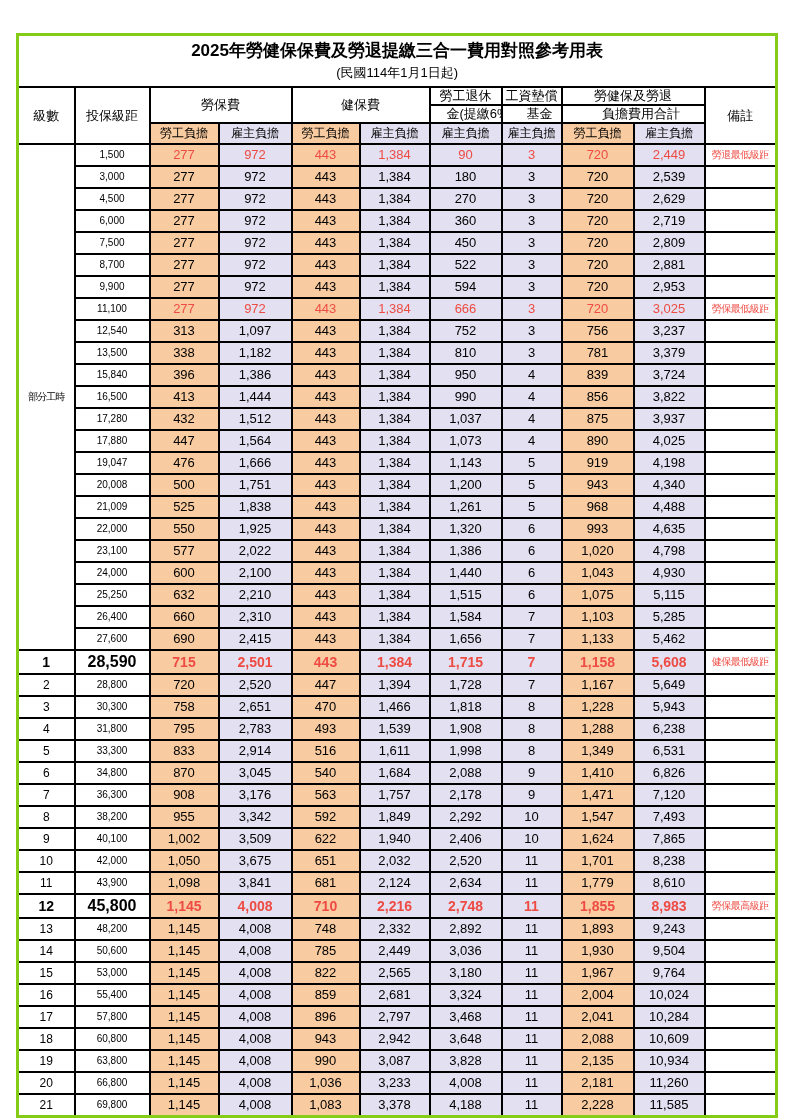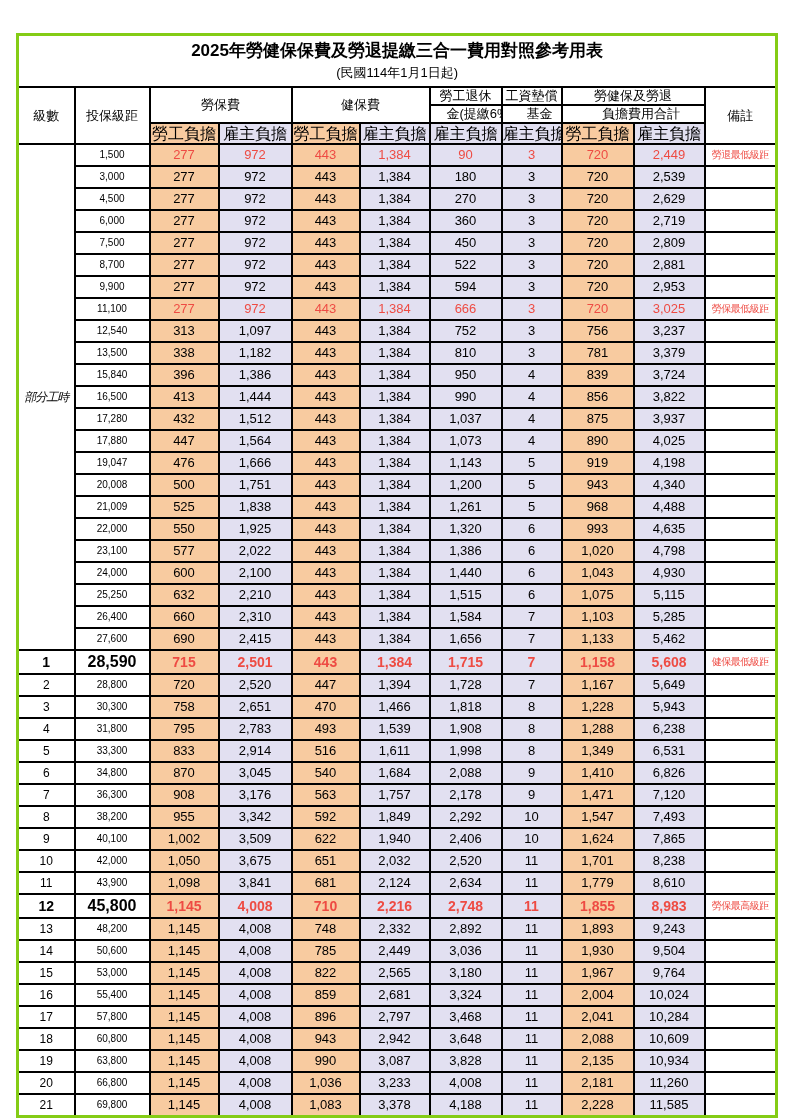--- a/index.html
+++ b/index.html
@@ -23,27 +23,27 @@
     overflow: hidden;
     white-space: nowrap;
   }
   table { border: 3px solid #84cc16; }
   thead th { font-weight: normal; font-size: 13px; }
   .title-cell { height: 50px; }
   .title-line { font-size: 17px; font-weight: bold; line-height: 24px; }
   .subtitle-line { font-size: 13px; font-weight: normal; line-height: 20px; }
   .hdr-a th { height: 16px; line-height: 16px; }
   .hdr-b th { height: 16px; line-height: 16px; padding-left: 16px; }
-  .hdr-c th { height: 19px; line-height: 19px; font-size: 16px; margin-top: 32px; }
+  .hdr-c th { height: 19px; line-height: 19px; font-size: 12px; margin-top: 32px; }
   .emp-bg { background: var(--emp-bg, #F8CBA0); }
   .er-bg  { background: var(--er-bg, #E2E0F1); }
   tbody td { font-size: 13px; height: 20px; line-height: 20px; }
   tbody tr.big td { height: 22px; line-height: 22px; }
   .level-cell { font-size: 12px; }
-  .level-cell.parttime { font-size: 12px; letter-spacing: -1px; font-style: italic; }
+  .level-cell.parttime { font-size: 10px; letter-spacing: -1px; }
   .bracket-cell { font-size: 10px; }
   tr.big .level-cell { font-size: 14px; font-weight: bold; }
   tr.big .bracket-cell { font-size: 16px; font-weight: bold; margin-top: 20px; }
   tr.red-row .fee-cell { color: var(--red, #EE4B43); }
   tr.big .fee-cell { font-weight: bold; font-size: 14px; }
   .remark-cell { font-size: 10px; color: var(--red, #EE4B43); letter-spacing: -0.5px; }
 </style>
 </head>
 <body>
 

